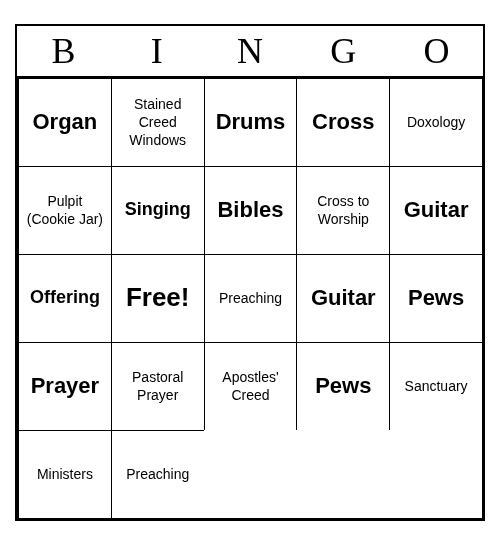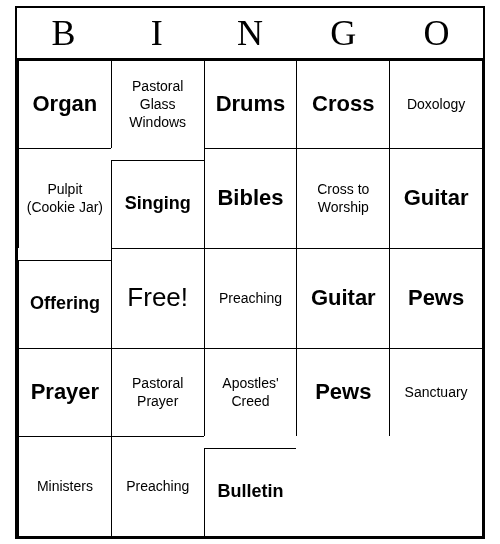--- a/index.html
+++ b/index.html
@@ -81,58 +81,56 @@
       
     }
 
     .cell-large {
       font-size: 22px;
       font-weight: bold;
     }
 
     .cell-free {
       font-size: 26px;
-      font-weight: normal;
+      font-weight: bold;
     }
 
     .cell-medium {
       font-size: 18px;
       font-weight: bold;
-      margin-top: 12px;
     }
   </style>
 </head>
 <body>
 
 <div class="bingo-card">
   <div class="bingo-header">
   <div class="bingo-header-cell">B</div>
       <div class="bingo-header-cell">I</div>
       <div class="bingo-header-cell">N</div>
       <div class="bingo-header-cell">G</div>
       <div class="bingo-header-cell">O</div>
     </div>
   <div class="bingo-grid">
   <div class="bingo-cell cell-large">Organ</div>
-      <div class="bingo-cell">Pastoral Glass Windows</div>
+      <div class="bingo-cell">Stained Creed Windows</div>
       <div class="bingo-cell cell-large">Drums</div>
       <div class="bingo-cell cell-large">Cross</div>
       <div class="bingo-cell">Doxology</div>
       <div class="bingo-cell">Pulpit (Cookie Jar)</div>
       <div class="bingo-cell cell-medium">Singing</div>
       <div class="bingo-cell cell-large">Bibles</div>
       <div class="bingo-cell">Cross to Worship</div>
       <div class="bingo-cell cell-large">Guitar</div>
       <div class="bingo-cell cell-medium">Offering</div>
       <div class="bingo-cell cell-free">Free!</div>
       <div class="bingo-cell">Preaching</div>
       <div class="bingo-cell cell-large">Guitar</div>
       <div class="bingo-cell cell-large">Pews</div>
       <div class="bingo-cell cell-large">Prayer</div>
       <div class="bingo-cell">Pastoral Prayer</div>
       <div class="bingo-cell">Apostles' Creed</div>
       <div class="bingo-cell cell-large">Pews</div>
       <div class="bingo-cell">Sanctuary</div>
       <div class="bingo-cell">Ministers</div>
       <div class="bingo-cell">Preaching</div>
-      <div class="bingo-cell cell-medium">Bulletin</div>
     </div>
 </div>
 
 </body></html>

